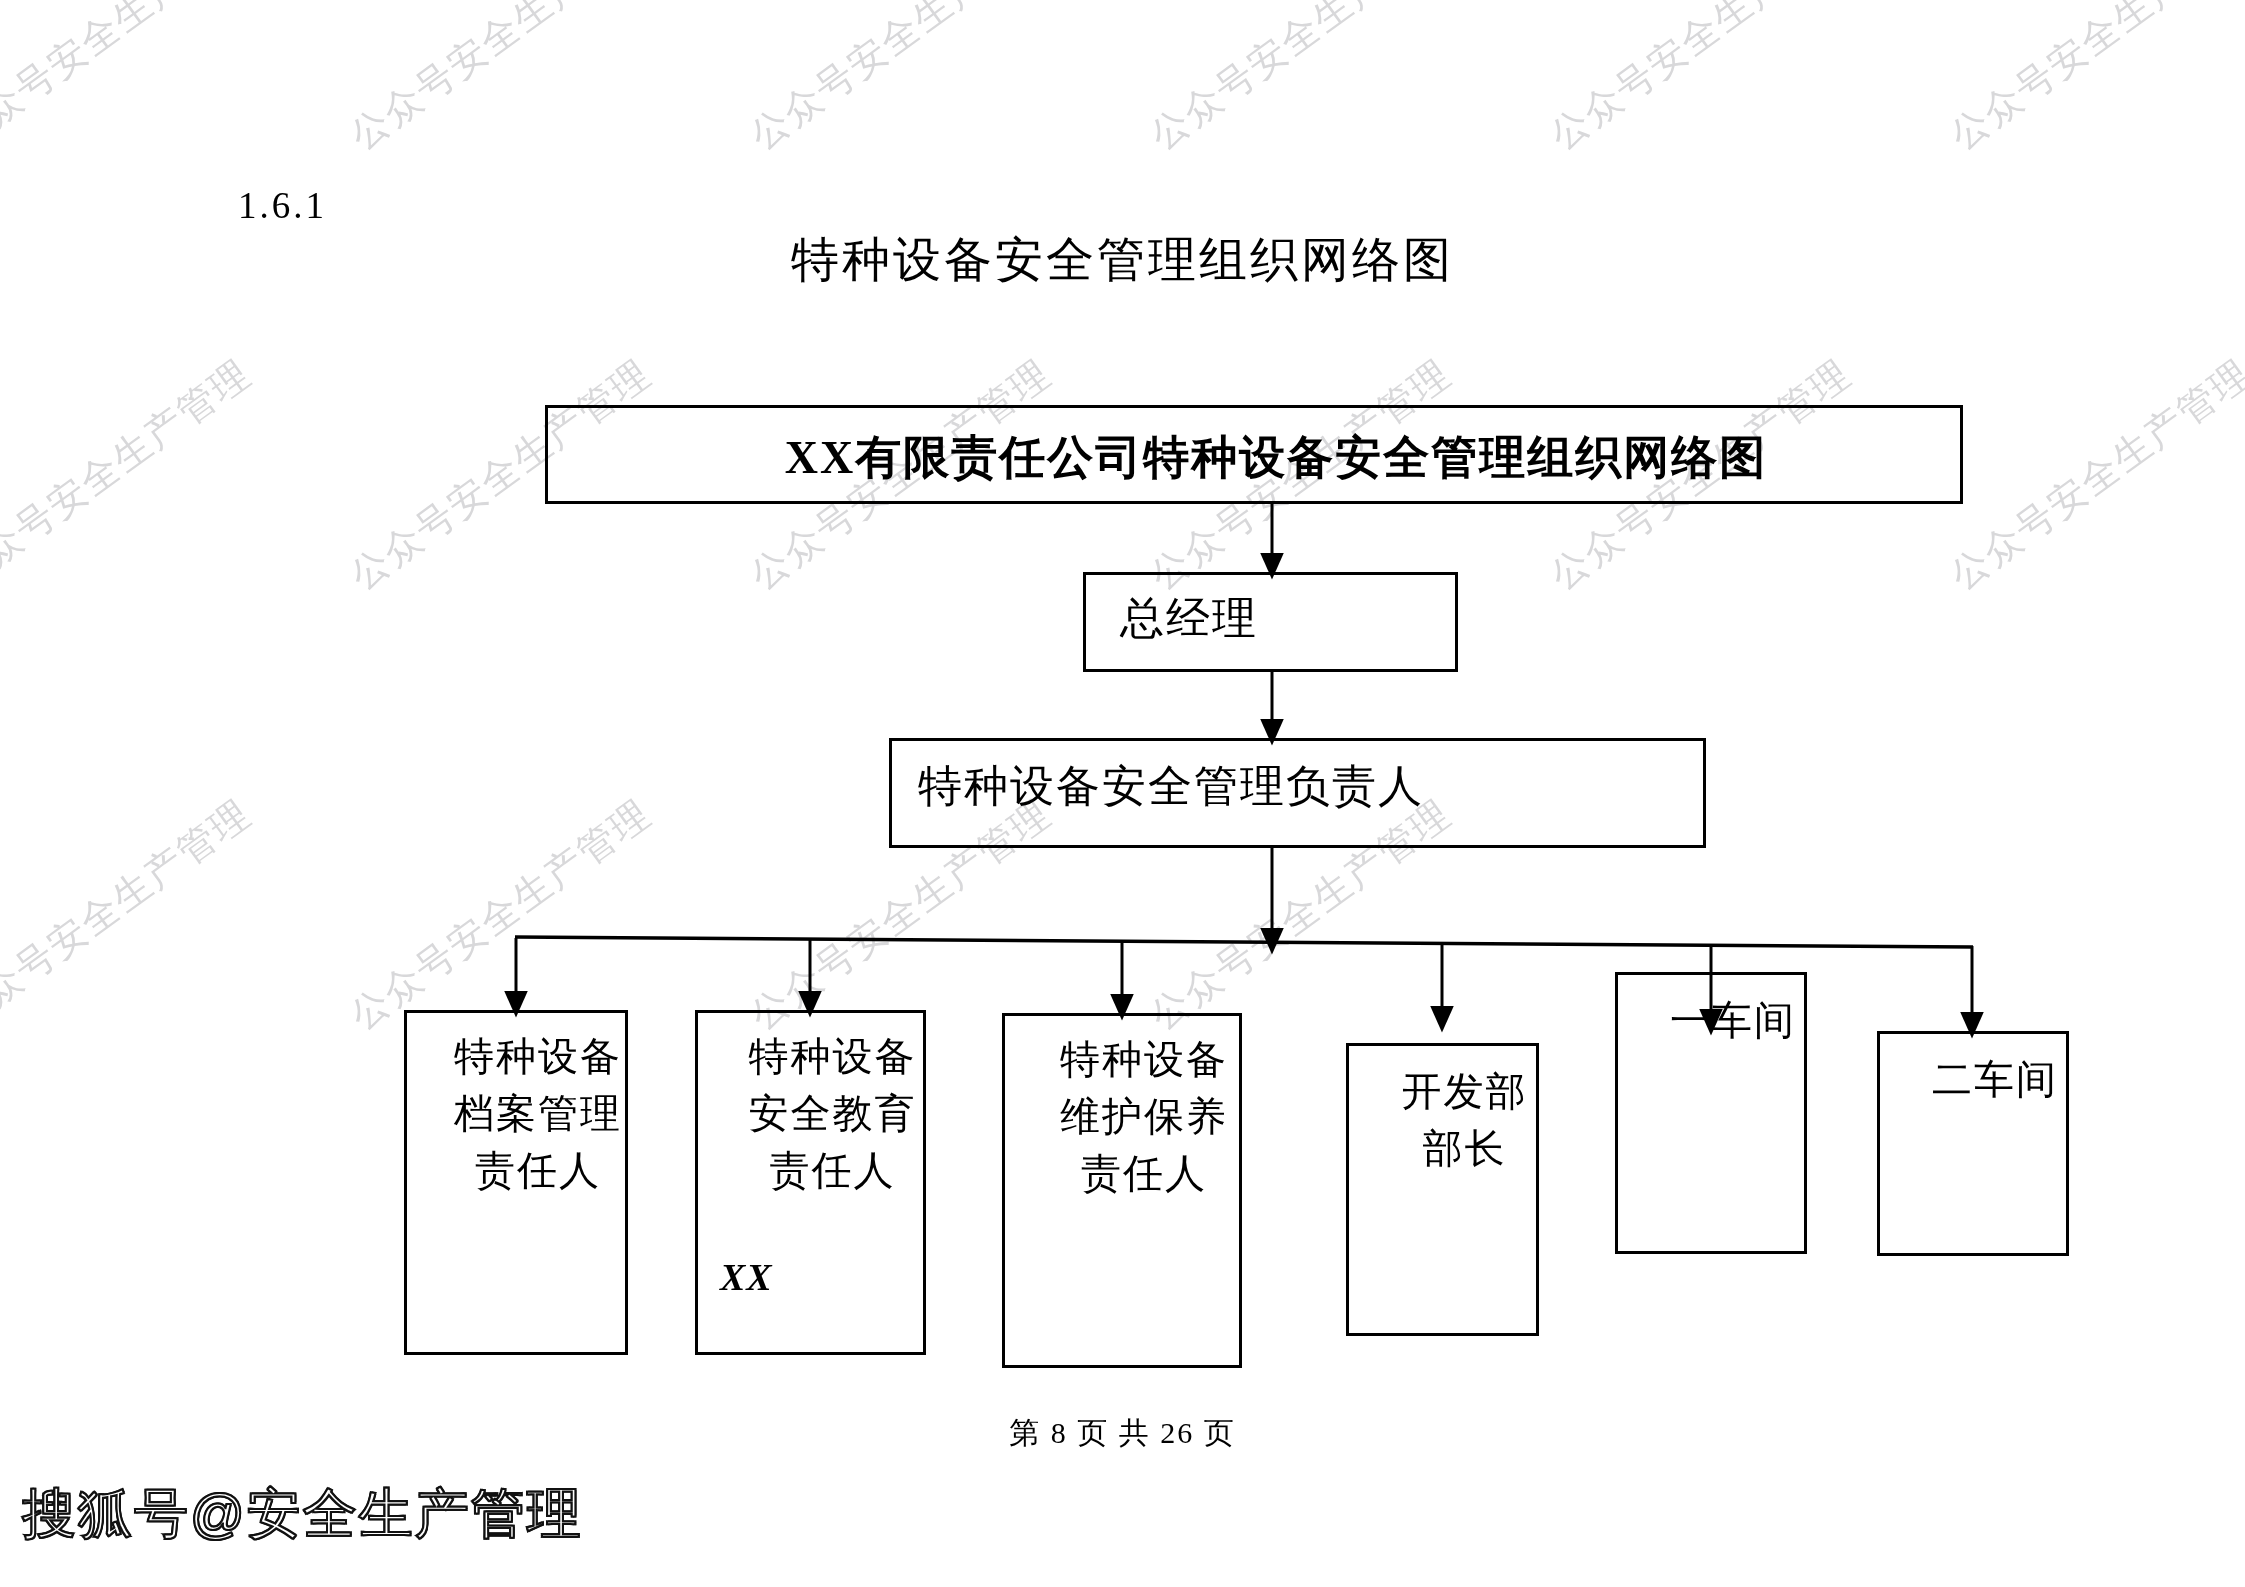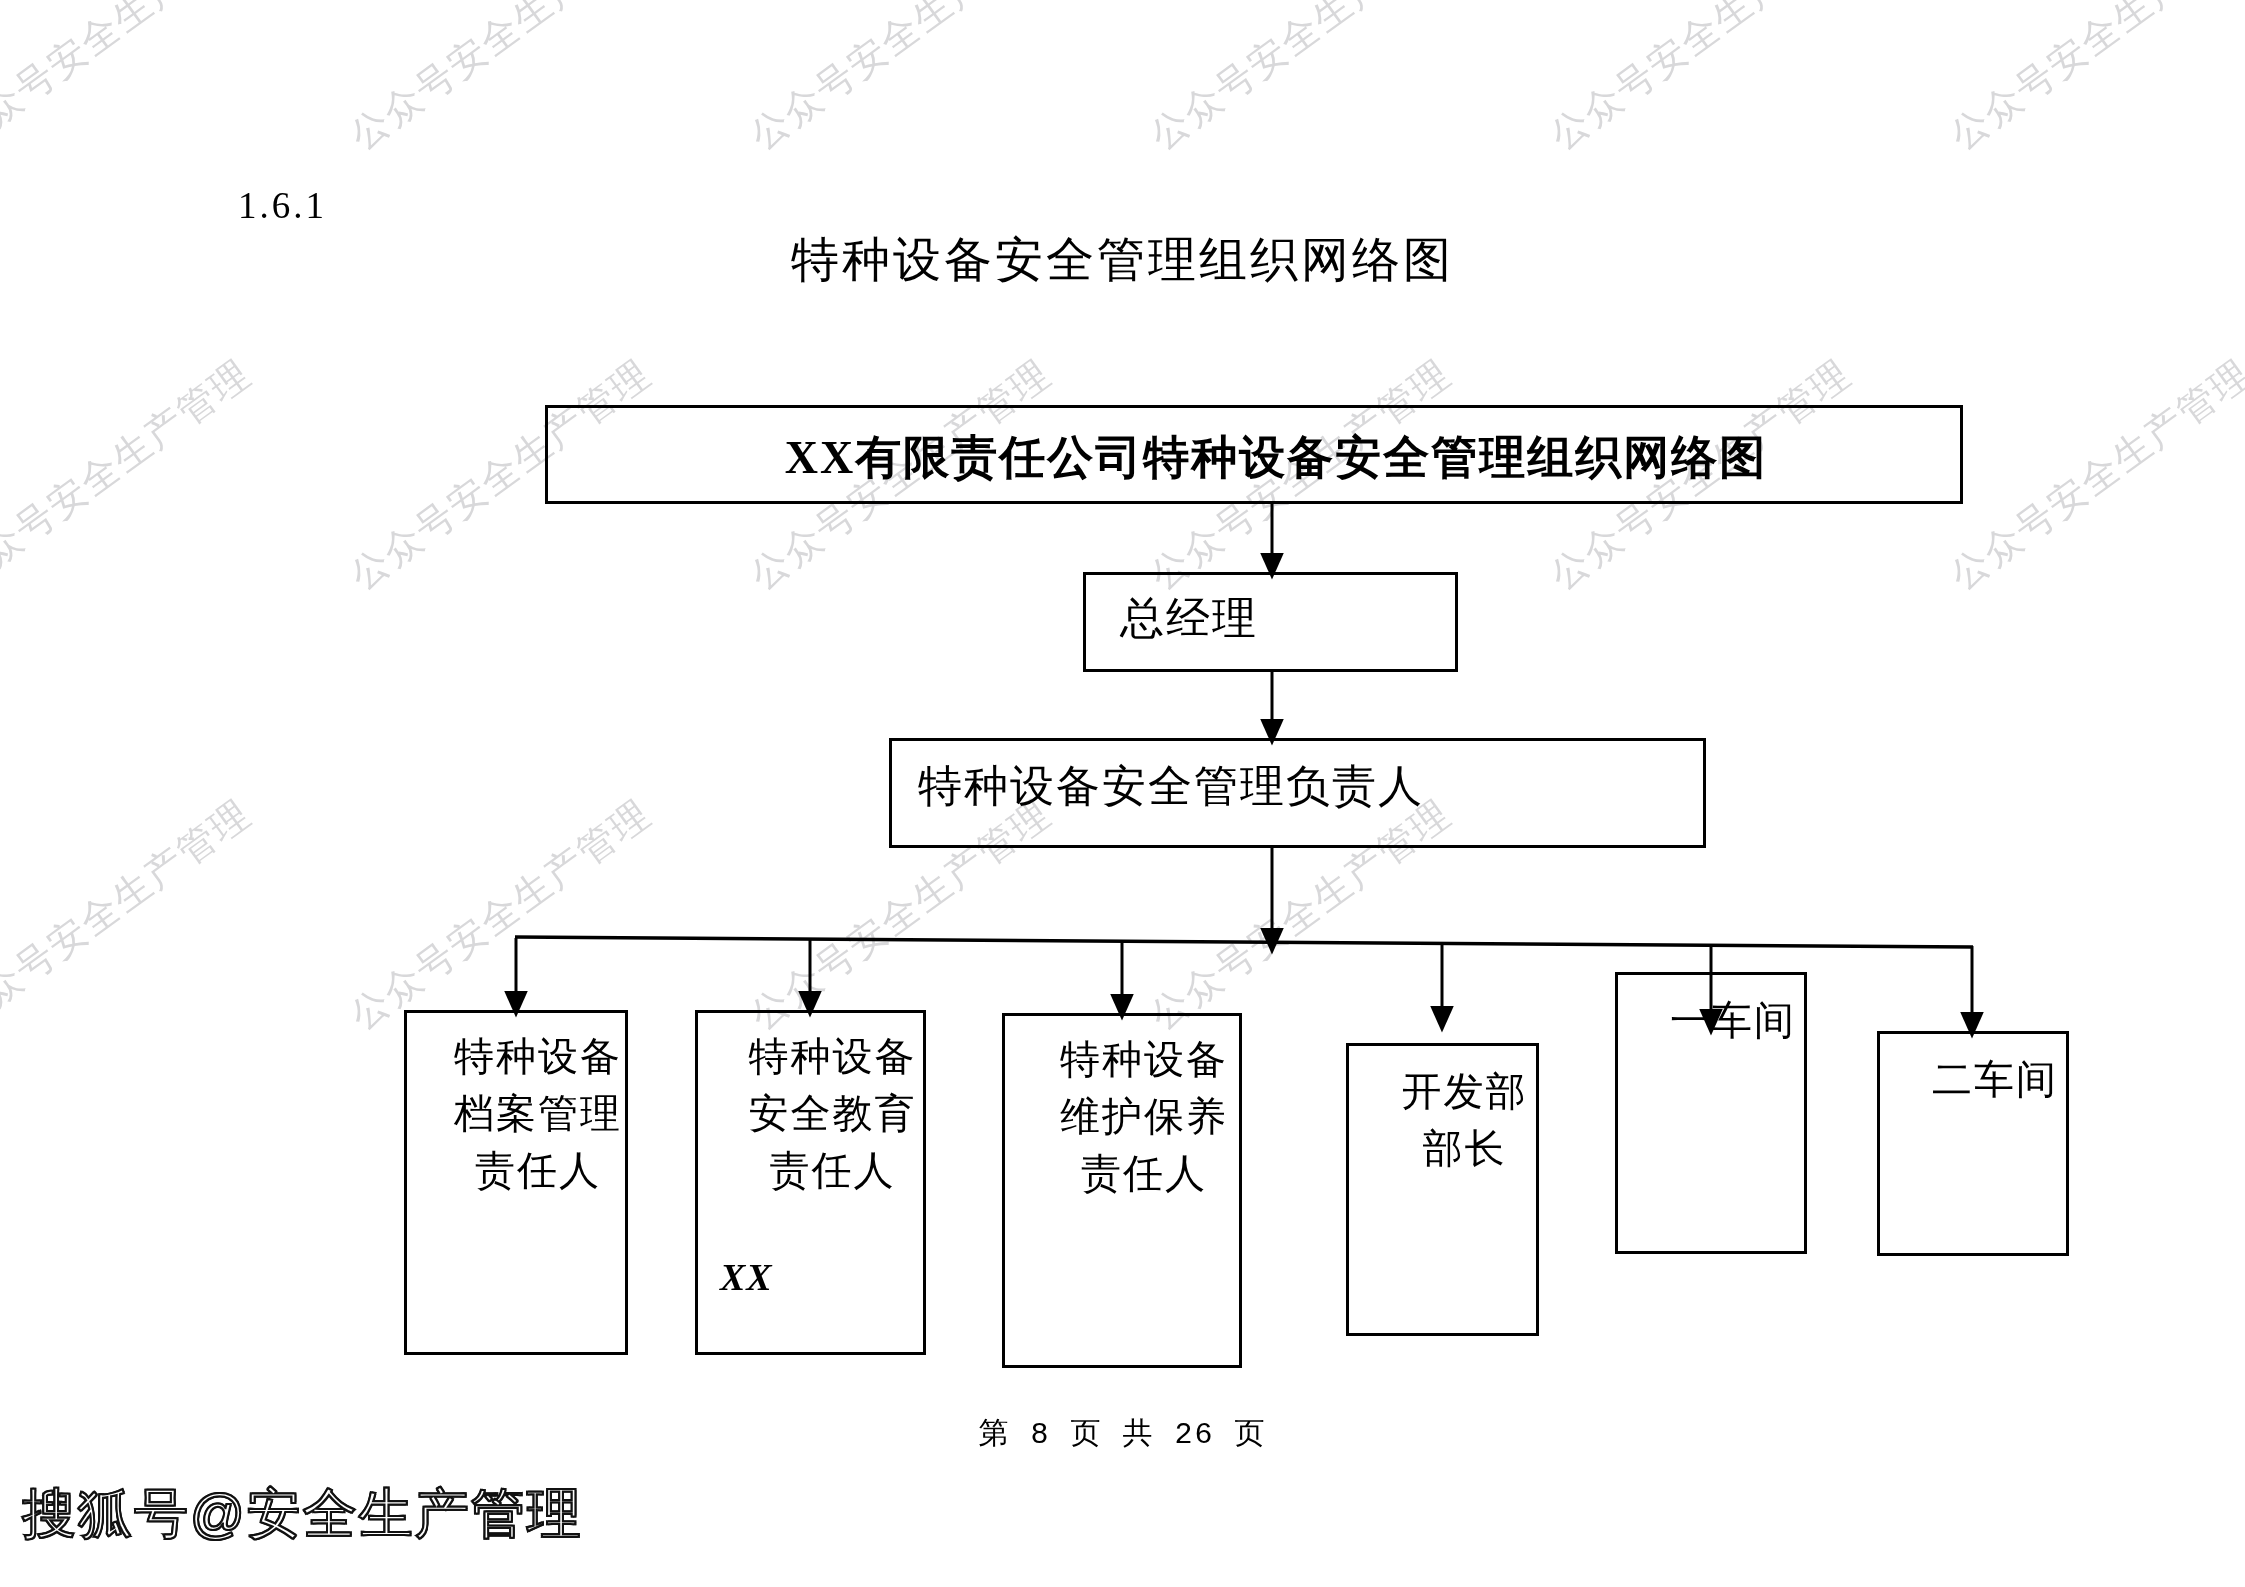--- a/index.html
+++ b/index.html
@@ -169,21 +169,21 @@
   }
 
   .page-footer {
     position: absolute;
     left: 0;
     top: 1413px;
     width: 2245px;
     text-align: center;
     font-size: 30px;
     letter-spacing: 2px;
-    font-family: Liberation Mono, monospace;
+    font-family: Liberation Serif, serif;
   }
 
   .brand-watermark {
     position: absolute;
     left: 22px;
     top: 1478px;
     font-size: 54px;
     letter-spacing: 2px;
     font-family: "Liberation Sans", "DejaVu Sans", sans-serif;
     color: #ffffff;

